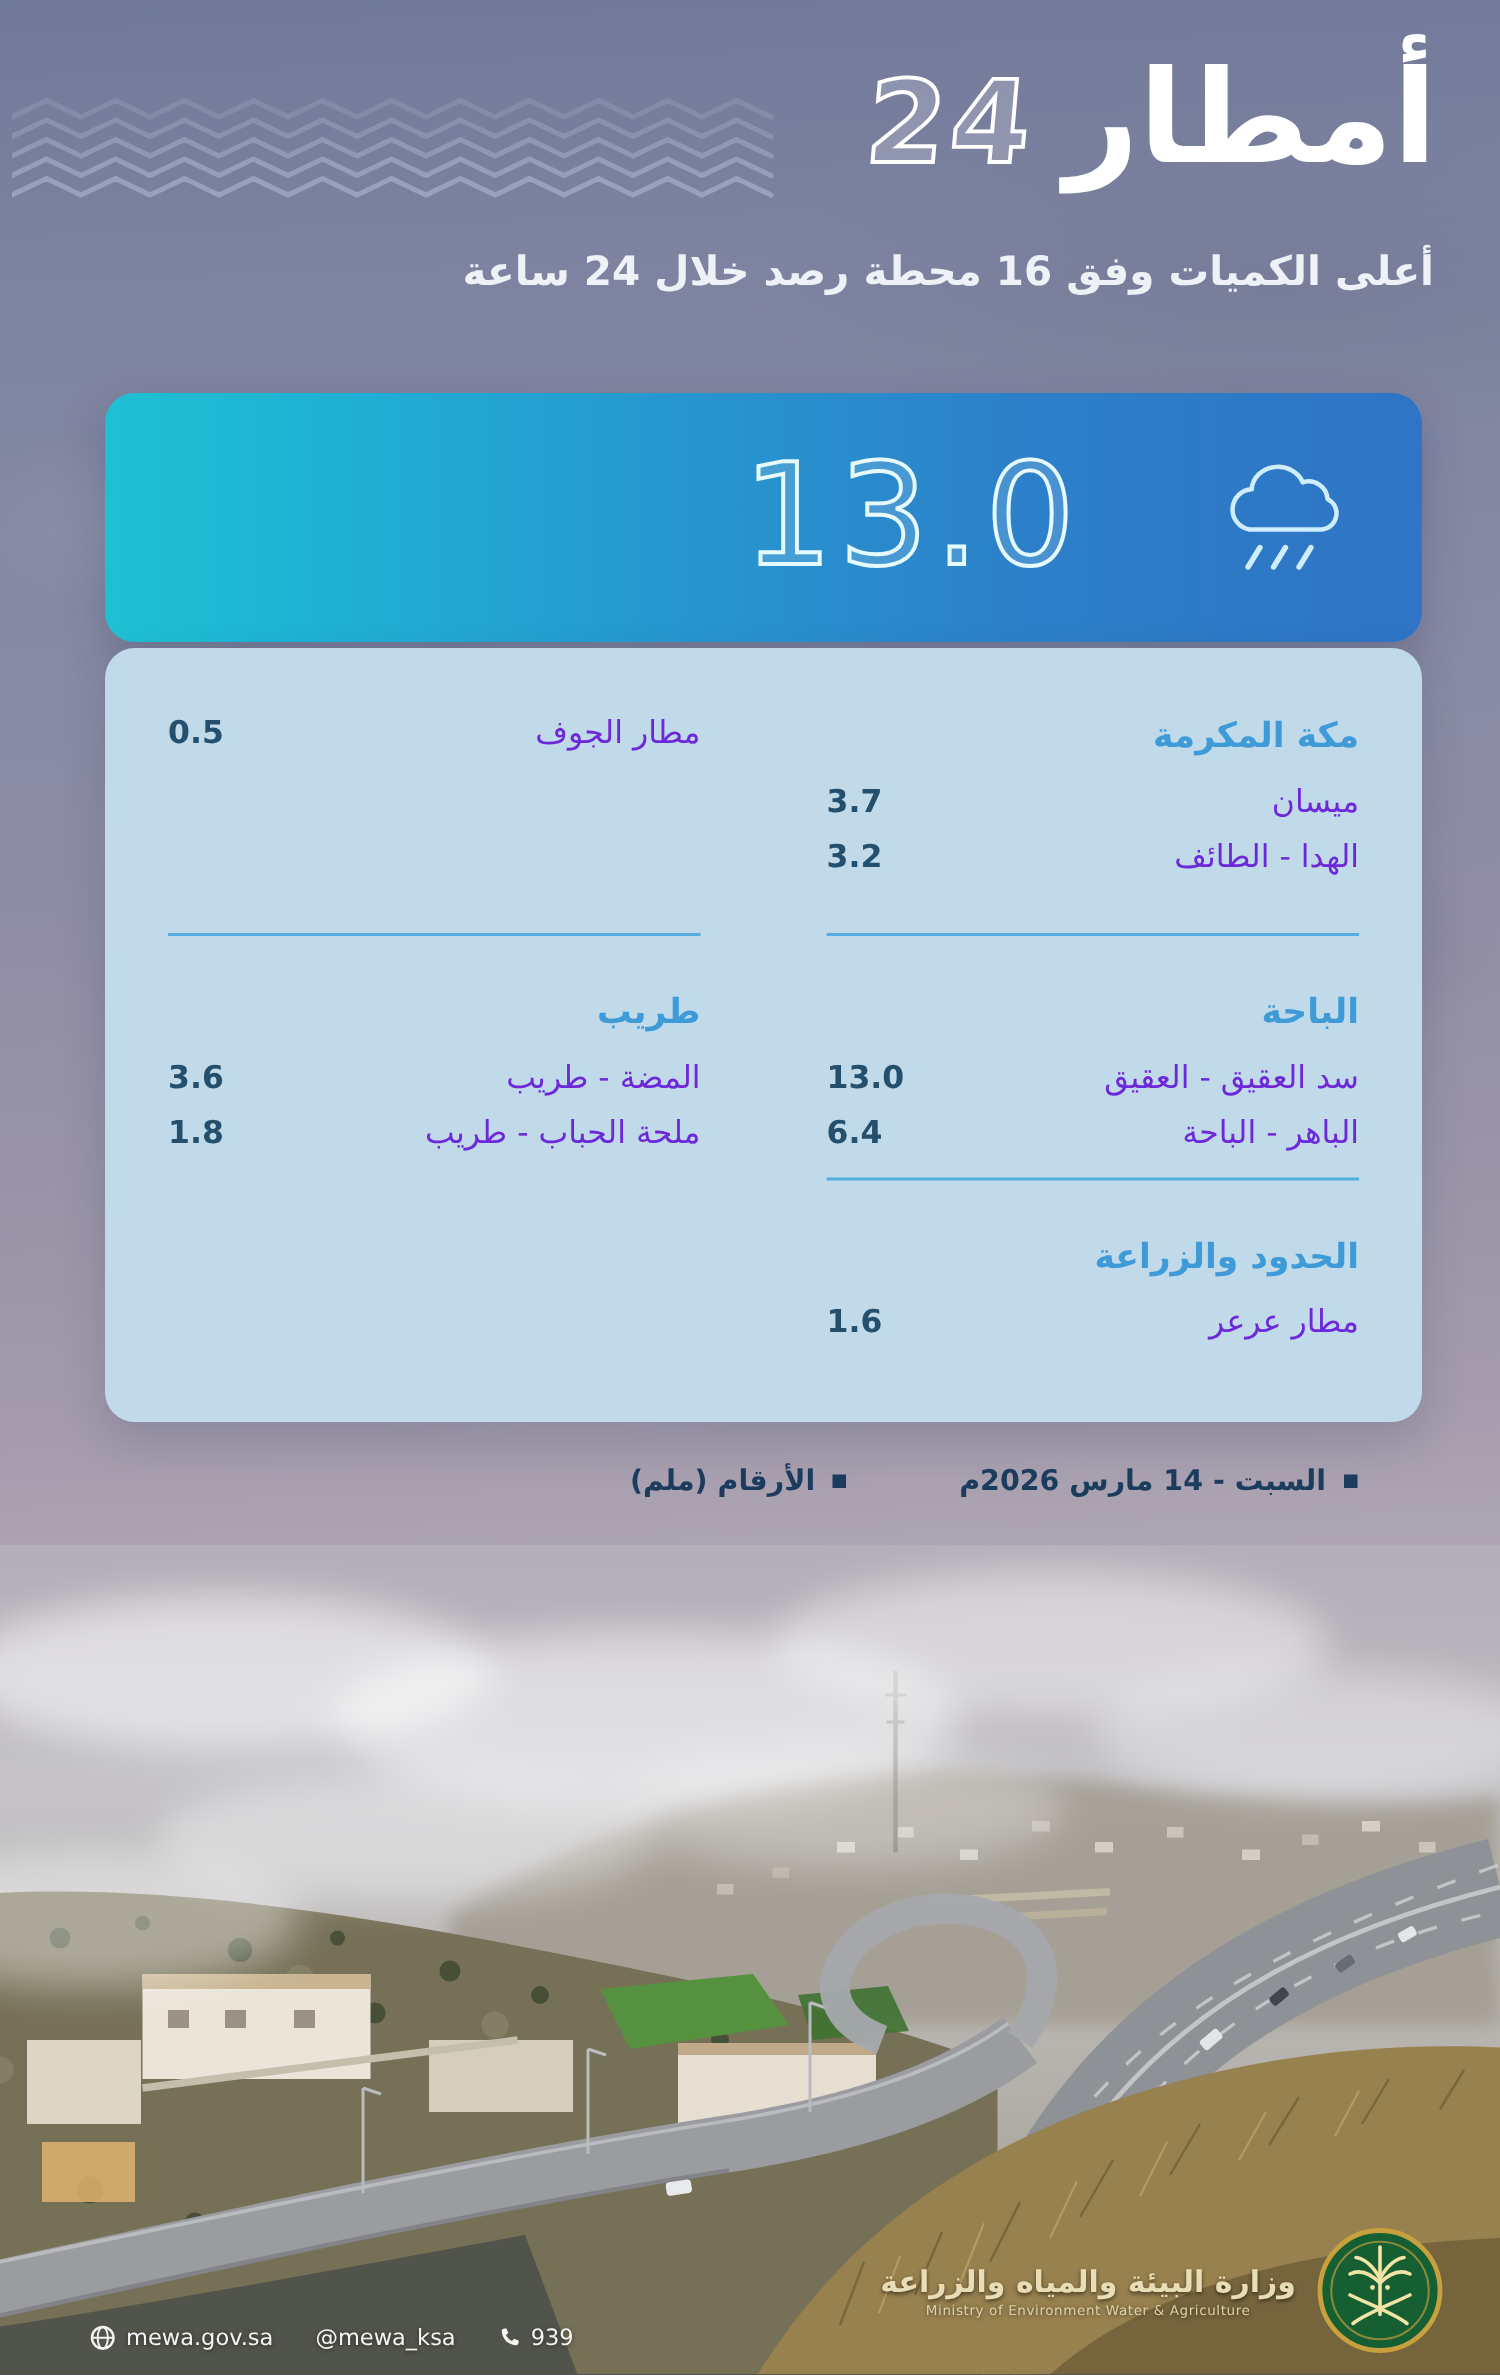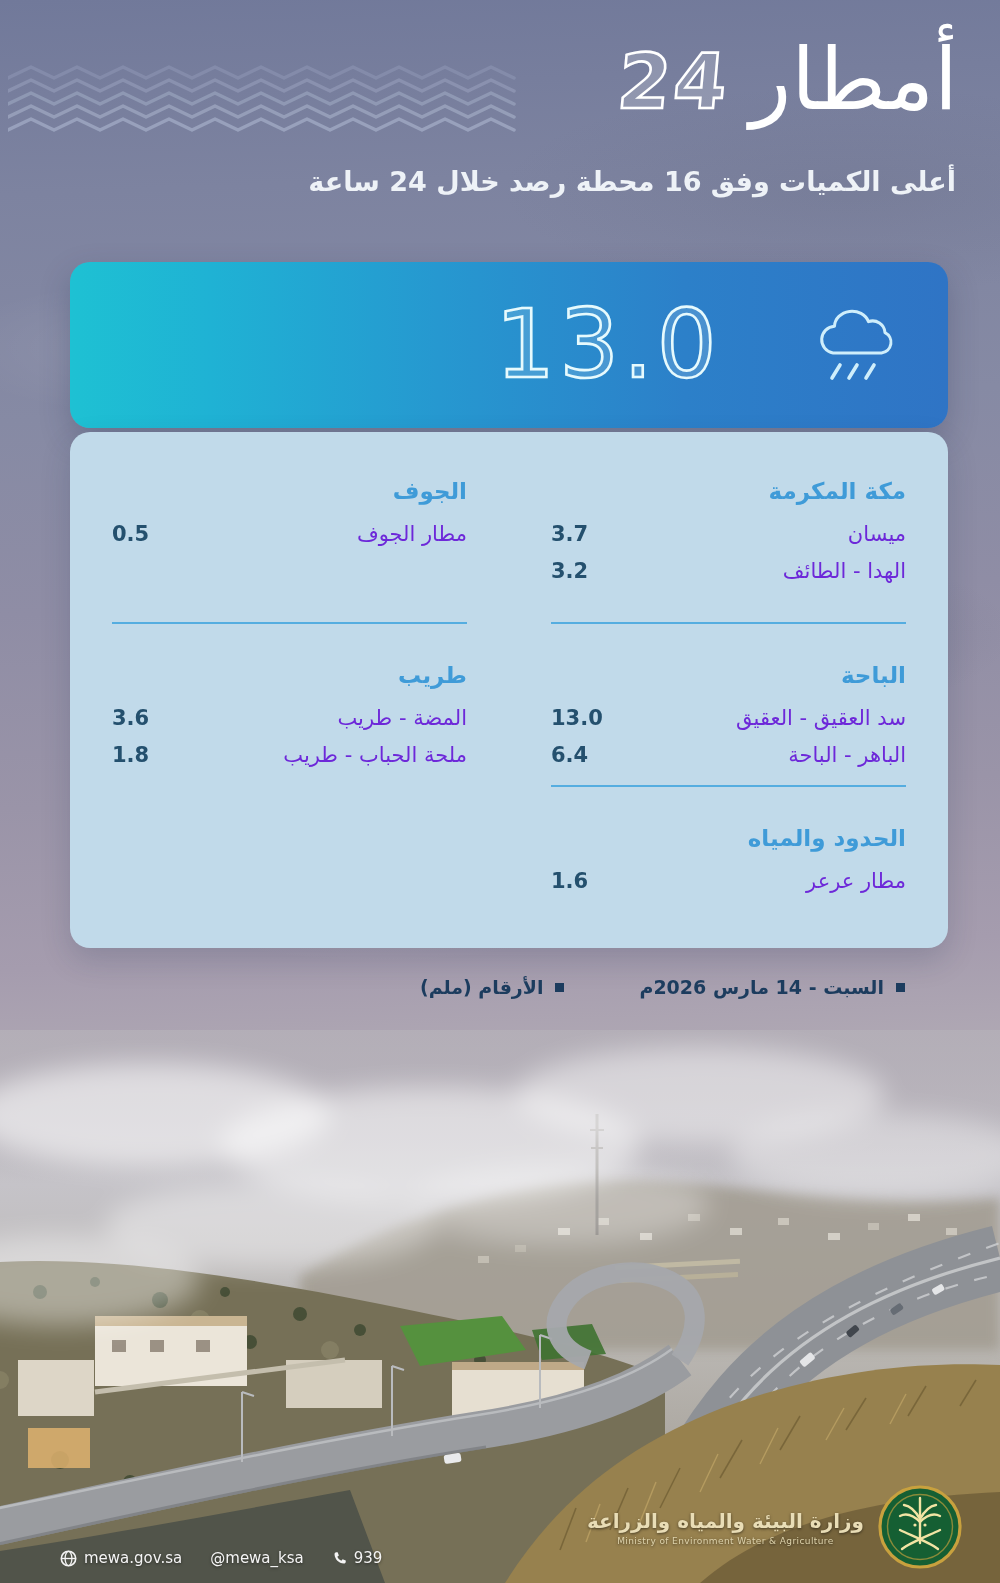--- a/index.html
+++ b/index.html
@@ -9,21 +9,21 @@
     background-image:
       radial-gradient(ellipse 340px 100px at 18% 22%, rgba(255,255,255,.10), transparent 70%),
       radial-gradient(ellipse 420px 130px at 72% 40%, rgba(70,76,102,.22), transparent 70%),
       radial-gradient(ellipse 360px 110px at 38% 56%, rgba(255,255,255,.12), transparent 70%),
       radial-gradient(ellipse 500px 150px at 85% 12%, rgba(90,96,120,.18), transparent 70%);}
   .waves{position:absolute;left:8px;top:64px;}
   
   .logo{position:absolute;top:30px;right:42px;display:flex;align-items:flex-start;gap:20px;direction:ltr;}
   .logo-24{font-size:76px;font-weight:bold;line-height:1.1;margin-top:10px;letter-spacing:3px;
            color:rgba(255,255,255,.18);-webkit-text-stroke:2.6px #ffffff;transform:skewX(-5deg);}
-  .logo-word{font-size:86px;font-weight:normal;line-height:1.15;color:#ffffff;}
+  .logo-word{font-size:86px;font-weight:bold;line-height:1.15;color:#ffffff;}
   .subtitle{position:absolute;top:166px;right:44px;direction:rtl;color:#eef2f7;font-size:27px;font-weight:bold;}
   
   .hcard{position:absolute;left:70px;top:262px;width:878px;height:166px;border-radius:20px;
          background:linear-gradient(90deg,#1ec1d3 0%,#1fb2d4 16%,#2698d0 42%,#2c80c9 70%,#2f74c5 100%);
          display:flex;direction:rtl;align-items:center;box-shadow:0 12px 30px rgba(30,45,80,.25);}
   .hc-icon{width:190px;display:flex;justify-content:center;}
   .hc-center{flex:1;text-align:center;color:#fff;direction:rtl;}
   .hc-label{font-size:26px;font-weight:bold;}
   .hc-line{height:2px;background:rgba(255,255,255,.92);margin:10px 0 12px;}
   .hc-station{font-size:22px;font-weight:bold;}
@@ -111,30 +111,29 @@
           <span class="sname">سد العقيق - العقيق</span>
           <span class="sval">13.0</span>
         </div>
         <div class="srow">
           <span class="sname">الباهر - الباحة</span>
           <span class="sval">6.4</span>
         </div>
       </div>
       <div class="divider"></div>
       <div>
-        <div class="region-h">الحدود والمياه</div>
+        <div class="region-h">الحدود والزراعة</div>
         <div class="srow">
           <span class="sname">مطار عرعر</span>
           <span class="sval">1.6</span>
         </div>
       </div>
     </div>
     <div class="dcol">
       <div class="reg-a">
-        <div class="region-h">الجوف</div>
         <div class="srow">
           <span class="sname">مطار الجوف</span>
           <span class="sval">0.5</span>
         </div>
       </div>
       <div class="divider"></div>
       <div>
         <div class="region-h">طريب</div>
         <div class="srow">
           <span class="sname">المضة - طريب</span>

